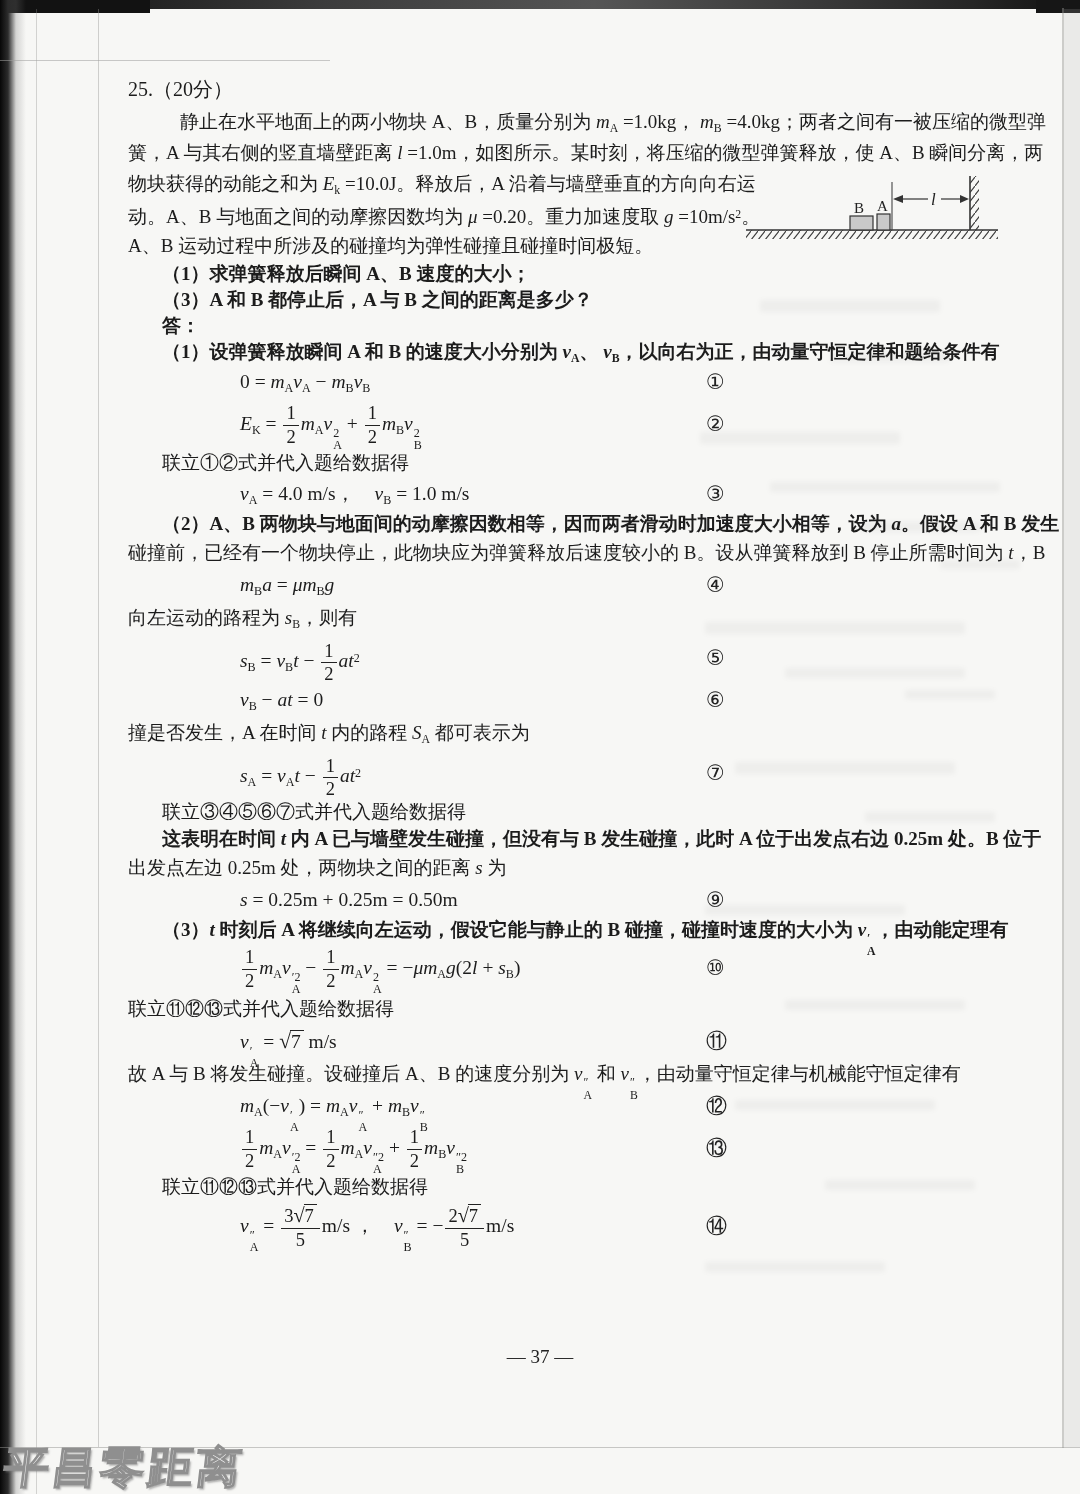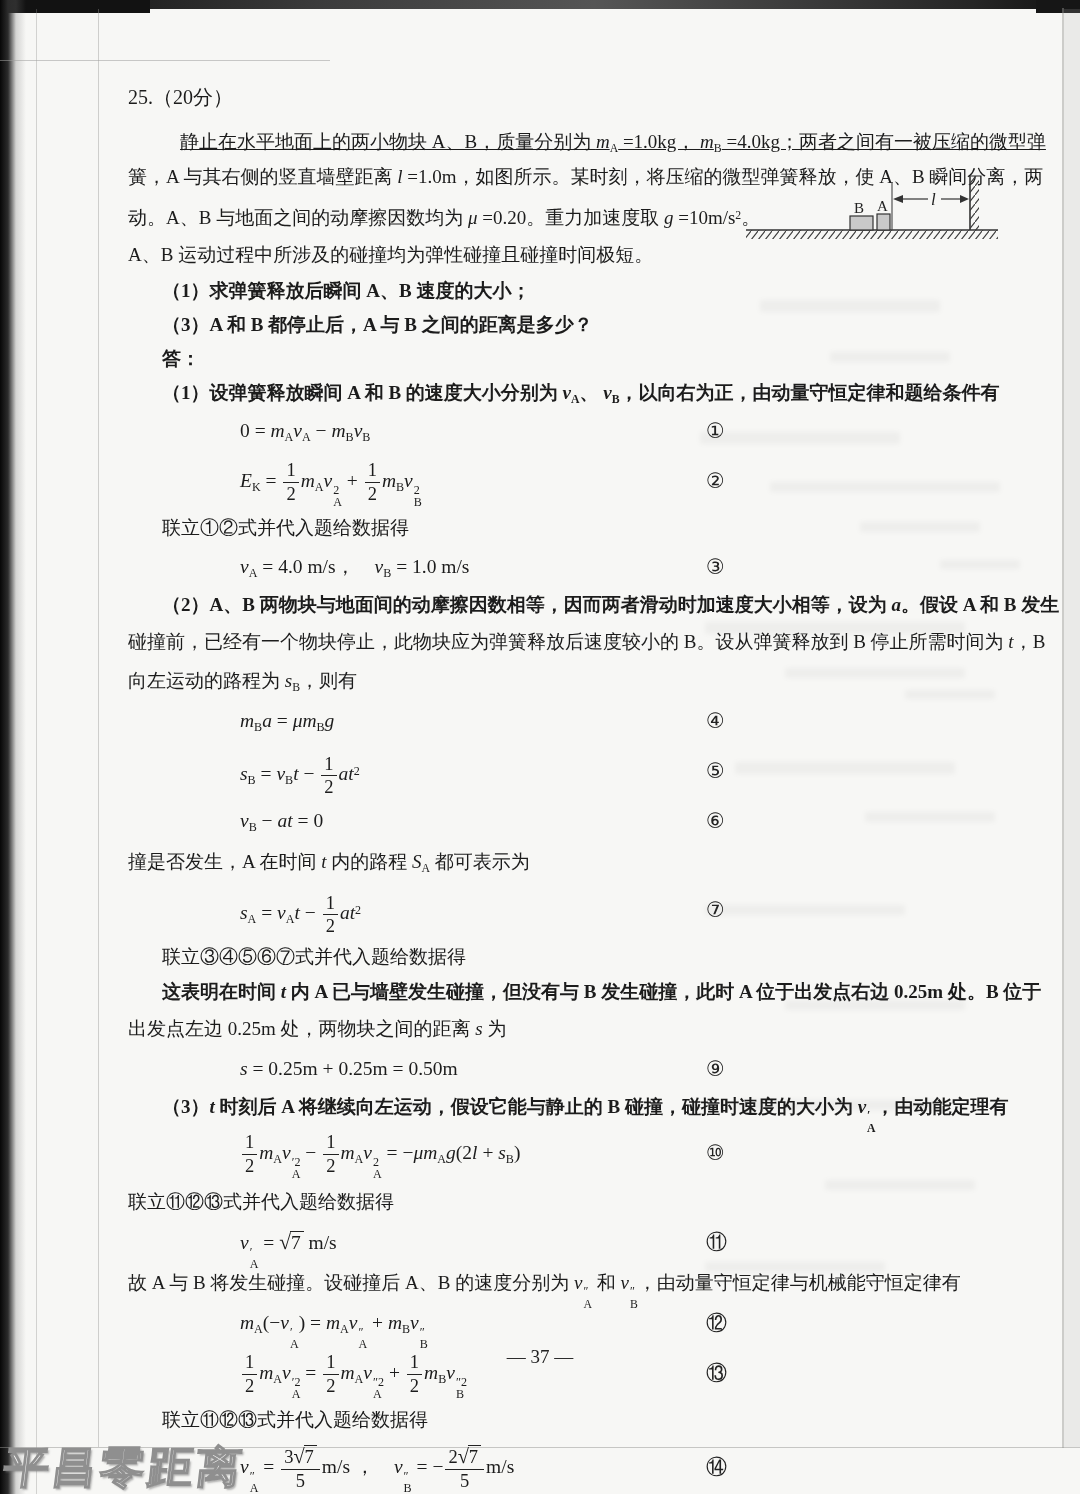--- a/index.html
+++ b/index.html
@@ -19,23 +19,23 @@
   .line-v36{position:absolute;left:36px;top:9px;width:1px;height:1485px;background:rgba(140,140,140,.35);}
   .line-v98{position:absolute;left:98px;top:9px;width:1px;height:1438px;background:rgba(150,150,148,.42);}
   .line-h60{position:absolute;left:0;top:60px;width:330px;height:1px;background:rgba(160,160,158,.55);}
   .line-right{position:absolute;left:1062px;top:8px;width:2px;height:1440px;background:rgba(150,150,148,.45);}
   .right-margin-shade{position:absolute;left:1064px;top:9px;width:16px;height:1438px;background:rgba(180,180,178,.18);}
   .line-h1447{position:absolute;left:0;top:1447px;width:100%;height:1px;background:rgba(150,150,148,.5);}
   .ghost{position:absolute;background:#777;opacity:.07;filter:blur(2.5px);border-radius:2px;}
 
   
   .content{position:absolute;left:128px;top:72px;width:952px;z-index:2;}
-  .r{position:relative;font-size:19px;white-space:nowrap;margin-top:8px;}
+  .r{position:relative;font-size:19px;white-space:nowrap;}
   .r.h{height:34px;line-height:34px;font-size:20px;}
-  .r.p{height:31px;line-height:39px;text-indent:52px;text-decoration:underline;}
+  .r.p{height:31px;line-height:31px;text-indent:52px;}
   .r.b{height:31px;line-height:31px;}
   .r.q{height:26px;line-height:26px;padding-left:34px;font-weight:bold;}
   .r.t{height:28px;line-height:28px;padding-left:34px;}
   .r.eq{height:34px;line-height:34px;padding-left:112px;font-size:19.5px;}
   .r.eq.big{height:50px;line-height:50px;}
   .eqnum{position:absolute;left:578px;top:50%;transform:translateY(-50%);
     font-size:21px;line-height:1;font-family:"DejaVu Sans",sans-serif;color:#222;}
 
   
   .m i{font-style:italic;}
@@ -126,40 +126,41 @@
       <polygon points="149,31 159,27 159,35" fill="#333"></polygon>
       <polygon points="225,31 216,27 216,35" fill="#333"></polygon>
       <text x="187" y="37" font-size="17" font-style="italic" fill="#222">l</text>
     </svg>
   </div>
 
   <div class="content">
       <div class="r h"><span class="m">25.（20分）</span></div>
       <div class="r p"><span class="m">静止在水平地面上的两小物块 A、B，质量分别为 <i>m</i><sub>A</sub> =1.0kg， <i>m</i><sub>B</sub> =4.0kg；两者之间有一被压缩的微型弹</span></div>
       <div class="r b"><span class="m">簧，A 与其右侧的竖直墙壁距离 <i>l</i> =1.0m，如图所示。某时刻，将压缩的微型弹簧释放，使 A、B 瞬间分离，两</span></div>
+      <div class="r b"><span class="m">物块获得的动能之和为 <i>E</i><sub>k</sub> =10.0J。释放后，A 沿着与墙壁垂直的方向向右运</span></div>
       <div class="r b"><span class="m">动。A、B 与地面之间的动摩擦因数均为 <i>μ</i> =0.20。重力加速度取 <i>g</i> =10m/s<sup>2</sup>。</span></div>
       <div class="r b"><span class="m">A、B 运动过程中所涉及的碰撞均为弹性碰撞且碰撞时间极短。</span></div>
       <div class="r q"><span class="m">（1）求弹簧释放后瞬间 A、B 速度的大小；</span></div>
       <div class="r q"><span class="m">（3）A 和 B 都停止后，A 与 B 之间的距离是多少？</span></div>
       <div class="r q"><span class="m">答：</span></div>
       <div class="r q"><span class="m">（1）设弹簧释放瞬间 A 和 B 的速度大小分别为 <i>v</i><sub>A</sub>、 <i>v</i><sub>B</sub>，以向右为正，由动量守恒定律和题给条件有</span></div>
       <div class="r eq"><span class="m">0 = <i>m</i><sub>A</sub><i>v</i><sub>A</sub> − <i>m</i><sub>B</sub><i>v</i><sub>B</sub></span><span class="eqnum">①</span></div>
       <div class="r eq big"><span class="m"><i>E</i><sub>K</sub> = <span class="frac"><span class="fn">1</span><span class="fd">2</span></span><i>m</i><sub>A</sub><i>v</i><span class="ssk">
             <span class="sp">2</span>
             <span class="sb">A</span>
           </span> + <span class="frac"><span class="fn">1</span><span class="fd">2</span></span><i>m</i><sub>B</sub><i>v</i><span class="ssk">
             <span class="sp">2</span>
             <span class="sb">B</span>
           </span></span><span class="eqnum">②</span></div>
       <div class="r t"><span class="m">联立①②式并代入题给数据得</span></div>
       <div class="r eq"><span class="m"><i>v</i><sub>A</sub> = 4.0 m/s，　<i>v</i><sub>B</sub> = 1.0 m/s</span><span class="eqnum">③</span></div>
       <div class="r q"><span class="m">（2）A、B 两物块与地面间的动摩擦因数相等，因而两者滑动时加速度大小相等，设为 <i>a</i>。假设 A 和 B 发生</span></div>
       <div class="r b"><span class="m">碰撞前，已经有一个物块停止，此物块应为弹簧释放后速度较小的 B。设从弹簧释放到 B 停止所需时间为 <i>t</i>，B</span></div>
+      <div class="r eq"><span class="m"><i>m</i><sub>B</sub><i>a</i> = <i>μ</i><i>m</i><sub>B</sub><i>g</i></span><span class="eqnum">④</span></div>
       <div class="r b"><span class="m">向左运动的路程为 <i>s</i><sub>B</sub>，则有</span></div>
-      <div class="r eq"><span class="m"><i>m</i><sub>B</sub><i>a</i> = <i>μ</i><i>m</i><sub>B</sub><i>g</i></span><span class="eqnum">④</span></div>
       <div class="r eq big"><span class="m"><i>s</i><sub>B</sub> = <i>v</i><sub>B</sub><i>t</i> − <span class="frac"><span class="fn">1</span><span class="fd">2</span></span><i>a</i><i>t</i><sup>2</sup></span><span class="eqnum">⑤</span></div>
       <div class="r eq"><span class="m"><i>v</i><sub>B</sub> − <i>a</i><i>t</i> = 0</span><span class="eqnum">⑥</span></div>
       <div class="r b"><span class="m">撞是否发生，A 在时间 <i>t</i> 内的路程 <i>S</i><sub>A</sub> 都可表示为</span></div>
       <div class="r eq big"><span class="m"><i>s</i><sub>A</sub> = <i>v</i><sub>A</sub><i>t</i> − <span class="frac"><span class="fn">1</span><span class="fd">2</span></span><i>a</i><i>t</i><sup>2</sup></span><span class="eqnum">⑦</span></div>
       <div class="r t"><span class="m">联立③④⑤⑥⑦式并代入题给数据得</span></div>
       <div class="r q"><span class="m">这表明在时间 <i>t</i> 内 A 已与墙壁发生碰撞，但没有与 B 发生碰撞，此时 A 位于出发点右边 0.25m 处。B 位于</span></div>
       <div class="r b"><span class="m">出发点左边 0.25m 处，两物块之间的距离 <i>s</i> 为</span></div>
       <div class="r eq"><span class="m"><i>s</i> = 0.25m + 0.25m = 0.50m</span><span class="eqnum">⑨</span></div>
       <div class="r q"><span class="m">（3）<i>t</i> 时刻后 A 将继续向左运动，假设它能与静止的 B 碰撞，碰撞时速度的大小为 <i>v</i><span class="ssk">
             <span class="sp">′</span>

